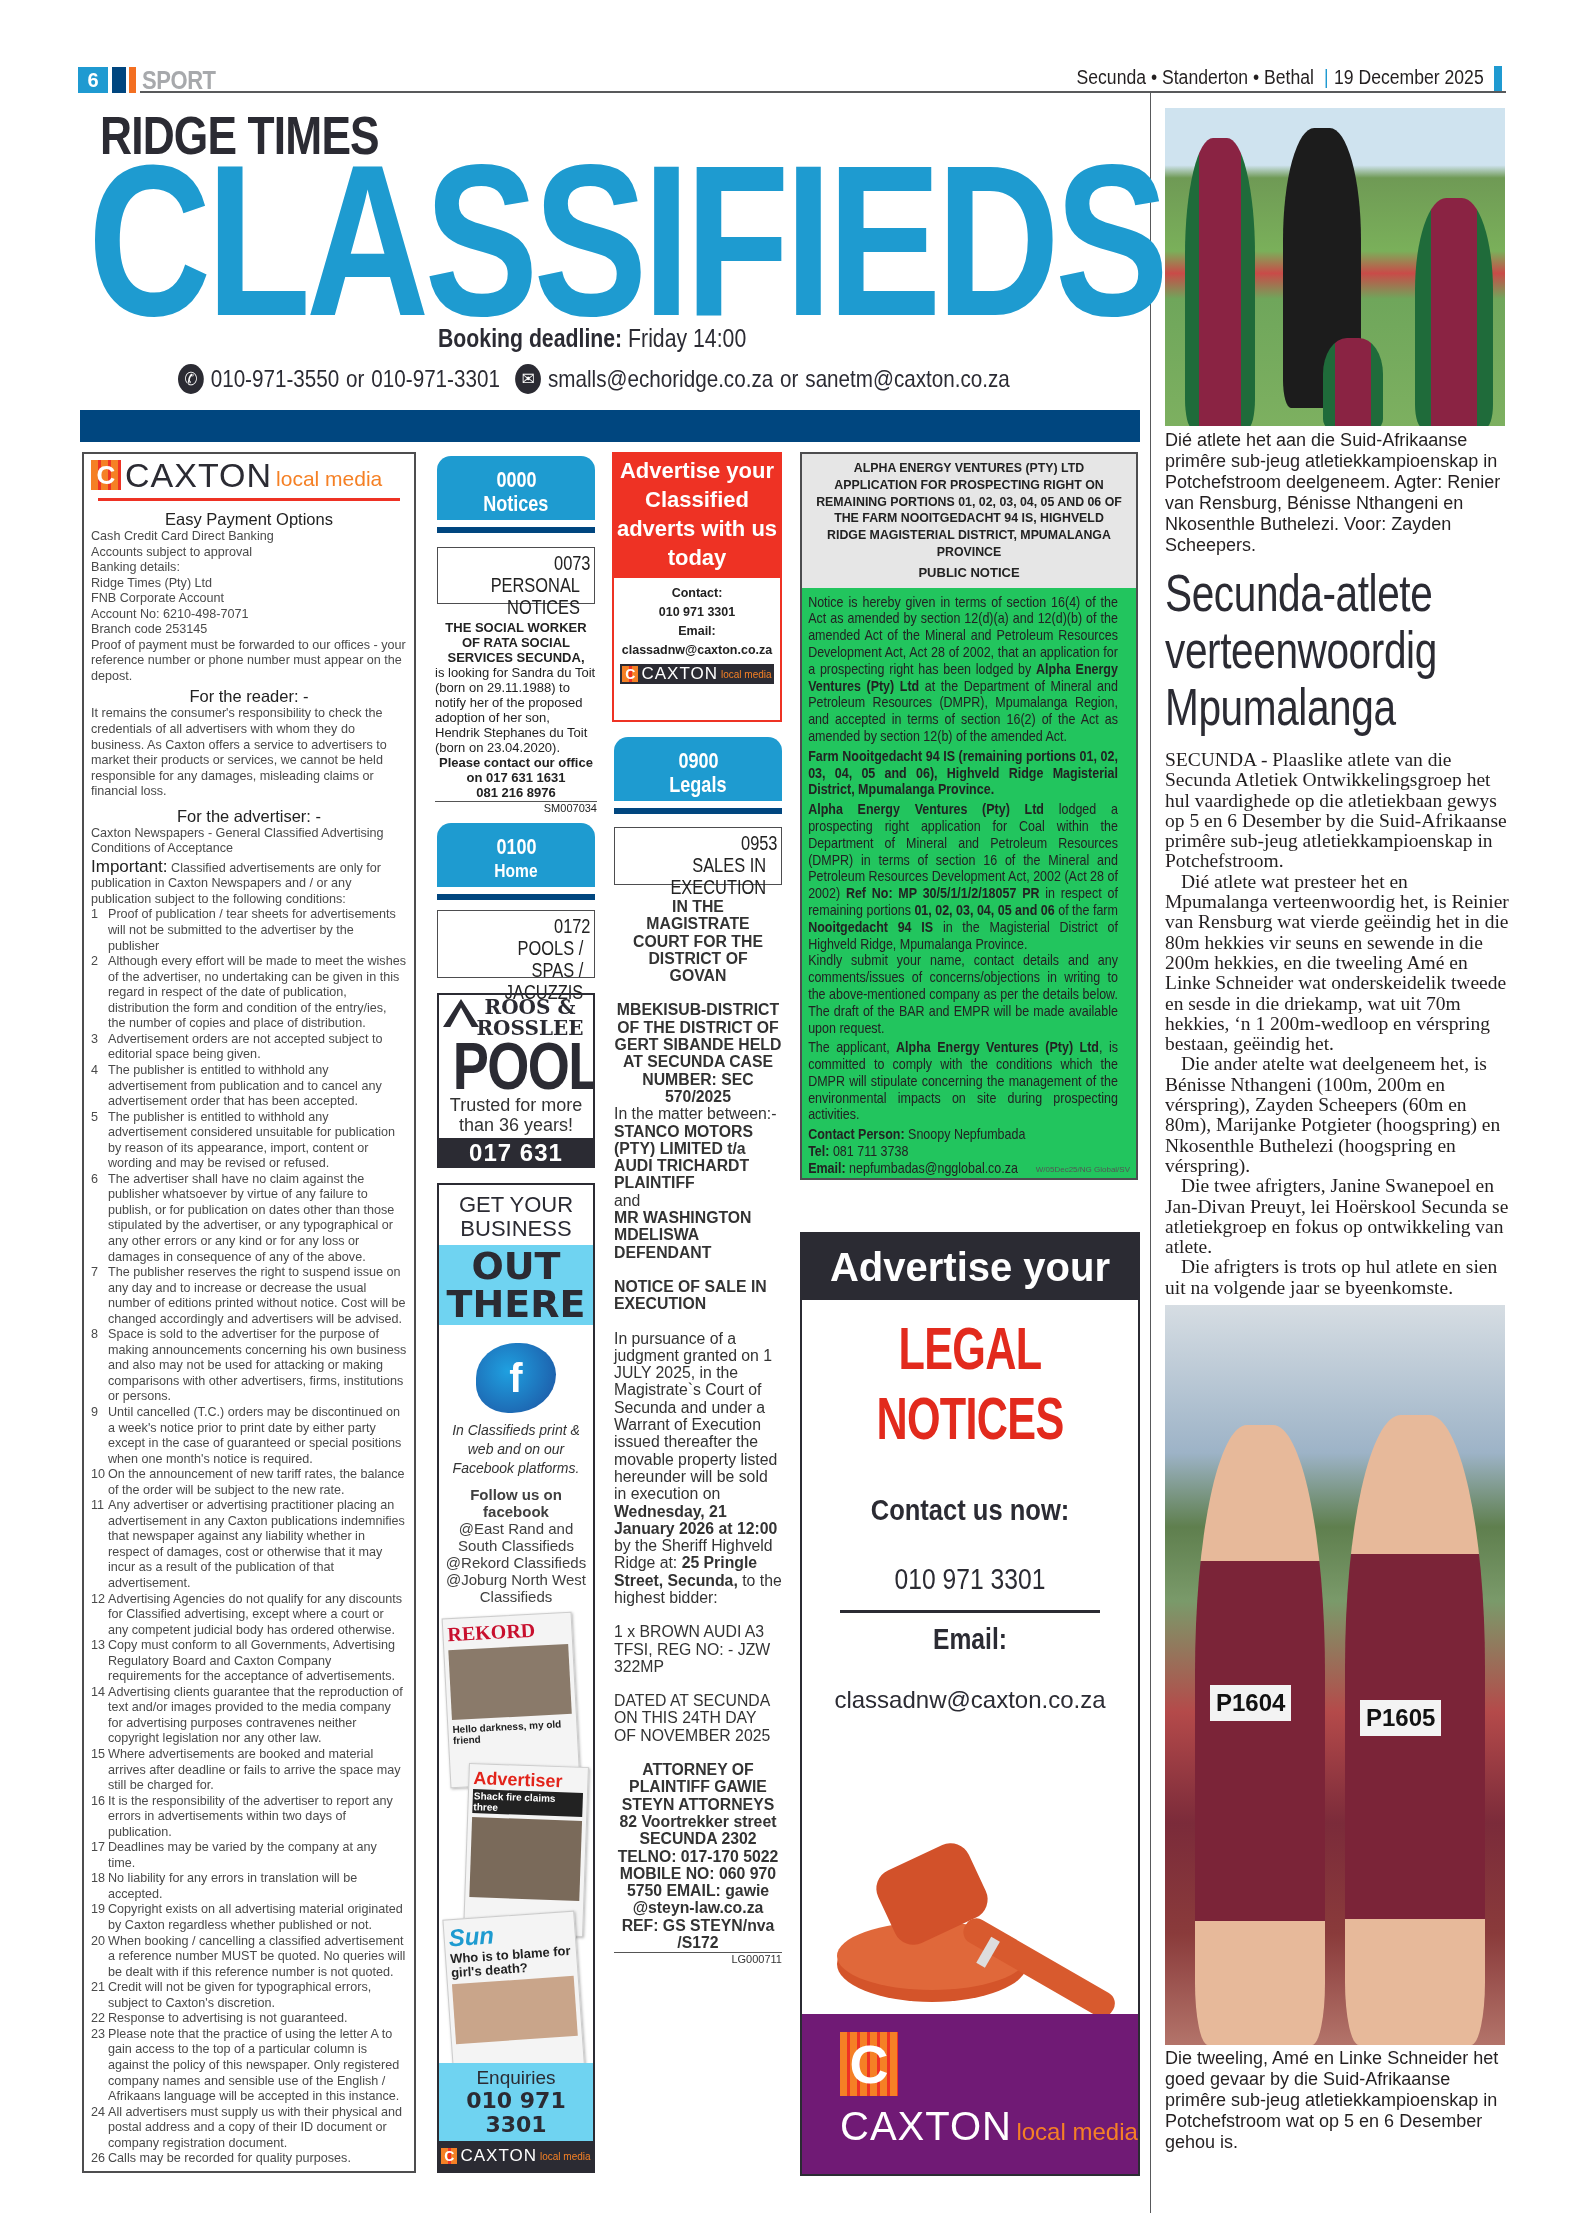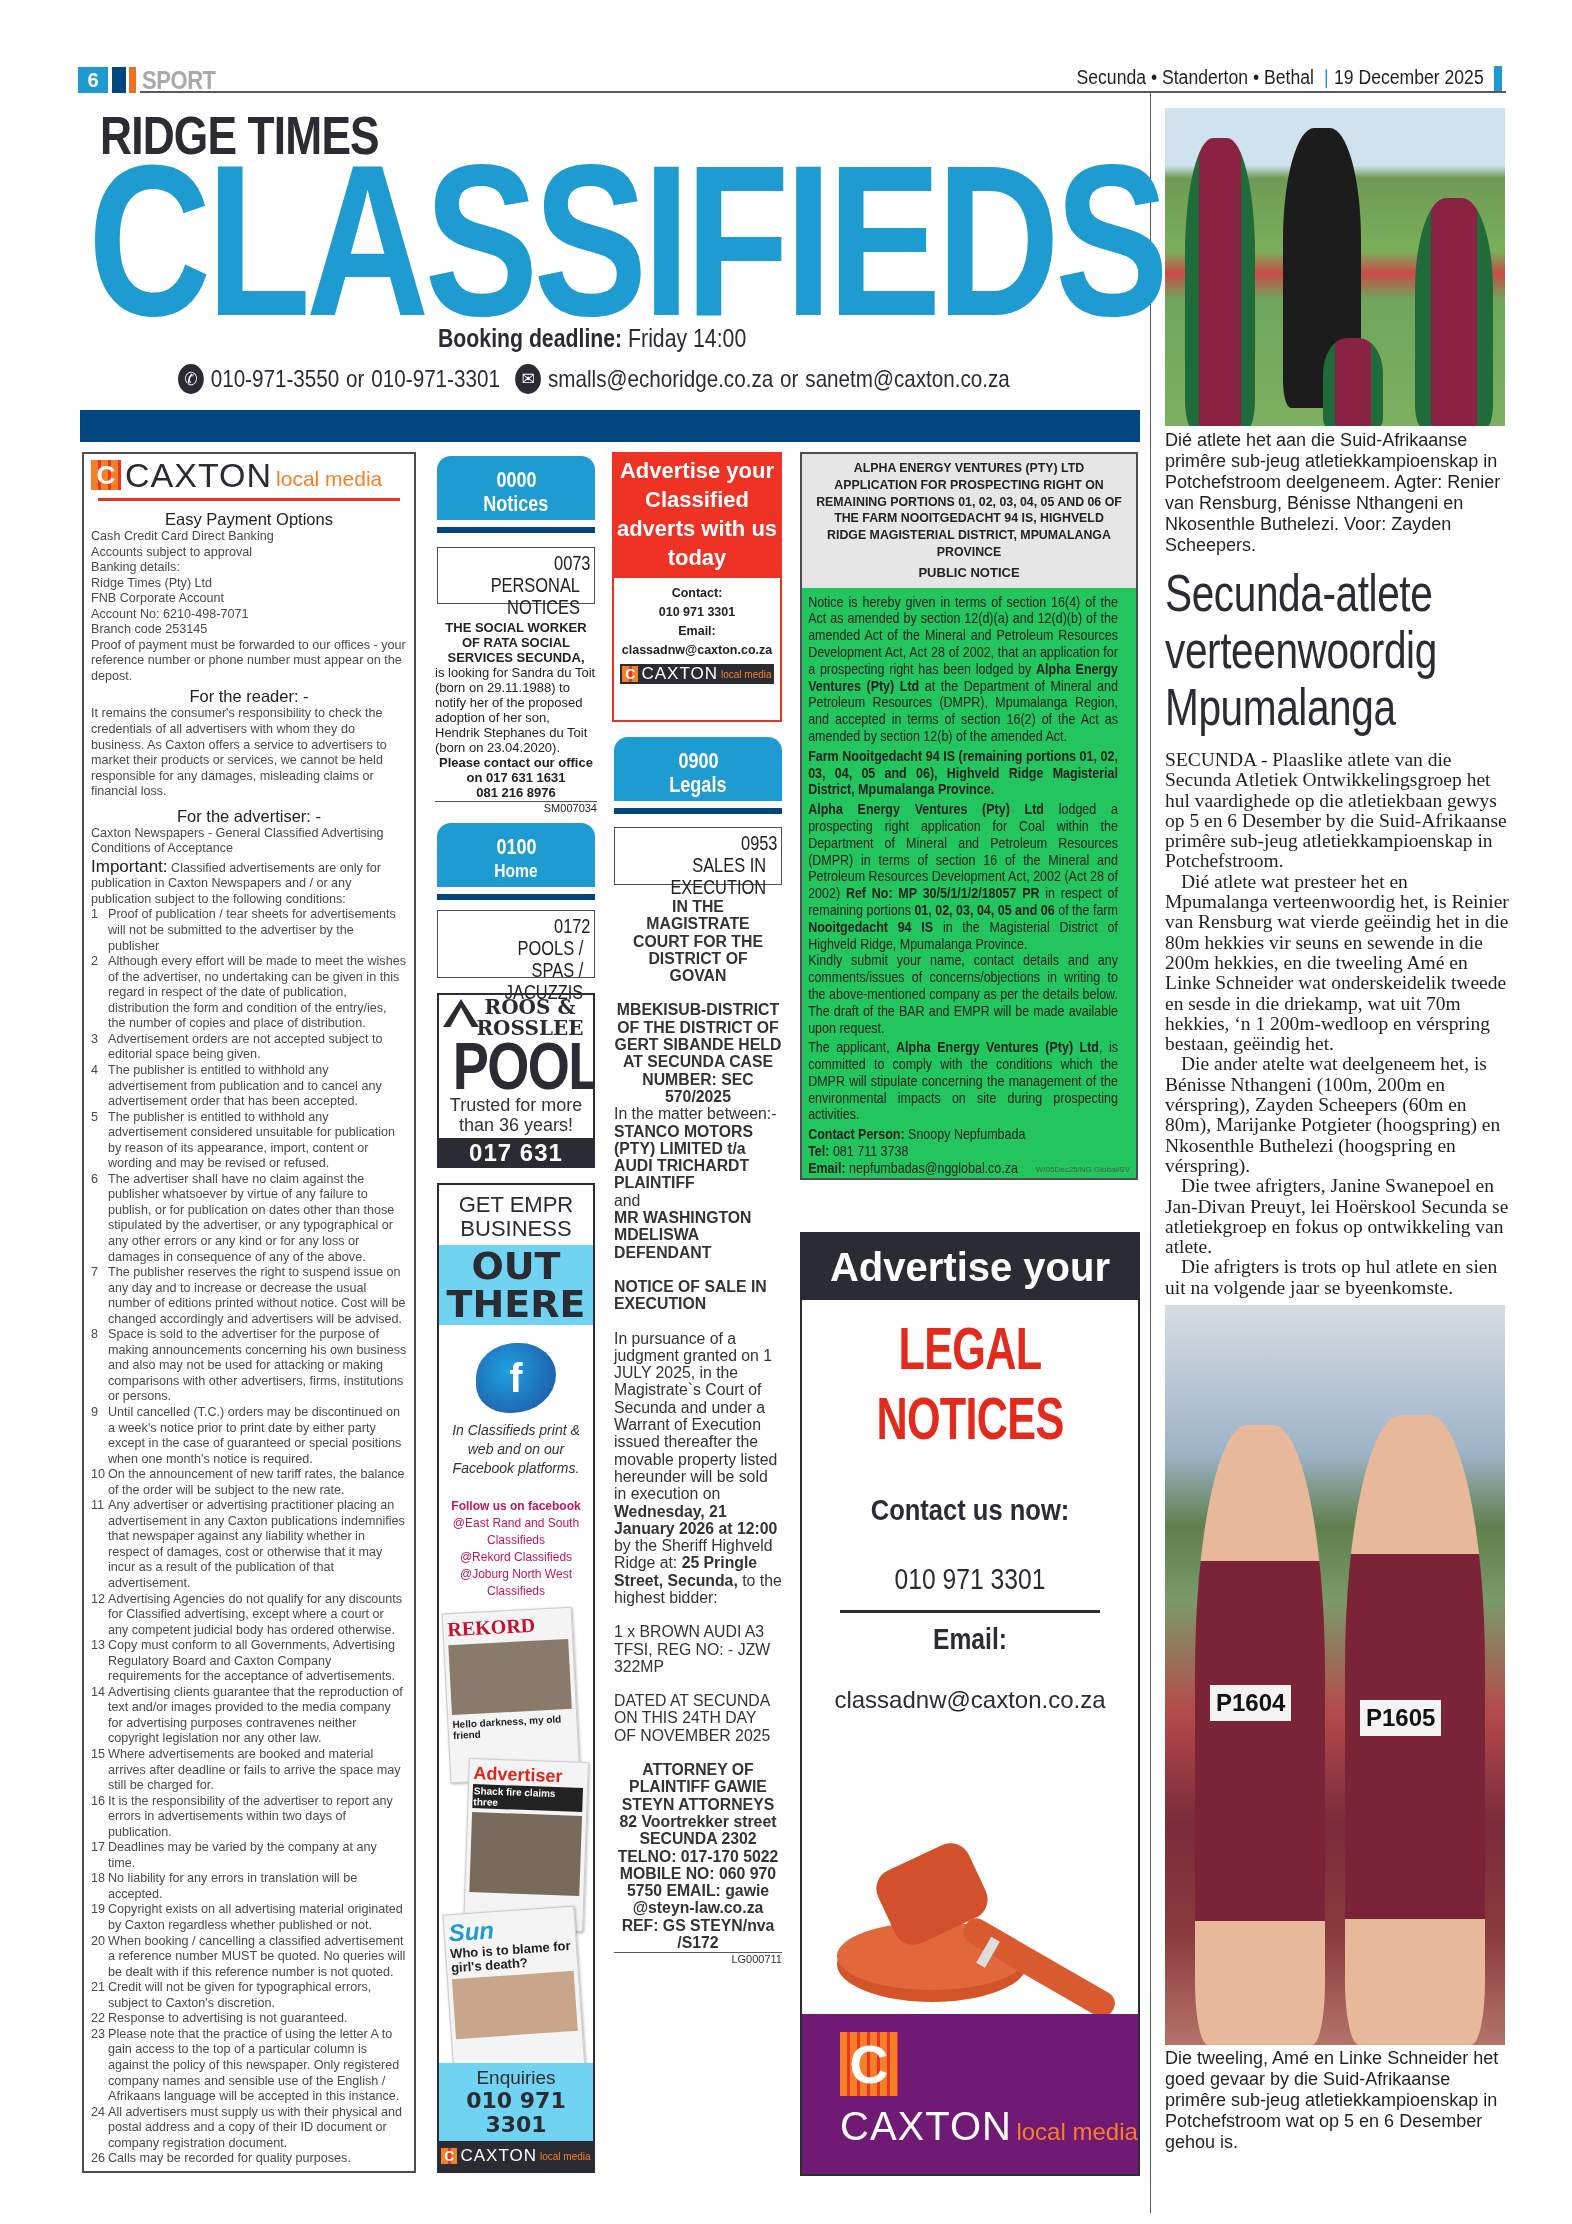--- a/index.html
+++ b/index.html
@@ -64,21 +64,21 @@
 #pools .t1{font-family:"DejaVu Serif",serif;font-weight:bold;font-size:20px;line-height:18px;color:#2b2b33;margin-left:28px;margin-top:3px}
 #pools .big{font-size:66px;font-weight:bold;color:#2b2b33;line-height:58px;transform:scaleX(0.82);letter-spacing:-2px}
 #pools .tr{font-size:18px;line-height:20px;color:#333}
 #pools .ph{background:#2b2b33;color:#fff;font-weight:bold;font-size:24px;line-height:30px;margin-top:3px;letter-spacing:1px}
 #pools .roof{position:absolute;left:4px;top:4px;width:36px;height:28px;background:#2b2b33;clip-path:polygon(0 100%,50% 0,100% 100%,80% 100%,50% 30%,20% 100%)}
 #outthere{left:437px;top:1183px;width:158px;height:990px;border:2px solid #2b2b33;text-align:center}
 #outthere .g{font-size:22px;line-height:24px;color:#2b2b33;margin-top:8px}
 #outthere .band{background:#6fd3f1;color:#2b2b33;font-weight:bold;font-size:38px;line-height:38px;padding:2px 0;margin-top:4px;font-family:"DejaVu Sans",sans-serif}
 #outthere .fb{width:80px;height:70px;margin:18px auto 8px;background:radial-gradient(circle at 40% 40%,#1fa0e0,#1d4f9e);border-radius:50% 45% 55% 40%;color:#fff;font-size:40px;font-weight:bold;line-height:70px}
 #outthere .it{font-style:italic;font-size:14px;line-height:19px;color:#333}
-#outthere .fol{font-size:12px;line-height:17px;color:#be185d;margin-top:20px}
+#outthere .fol{font-size:15px;line-height:17px;color:#404040;margin-top:8px}
 #outthere .fol b{display:block}
 #papers{margin:10px auto 0;width:140px;height:470px;position:relative}
 .paper{position:absolute;background:#f4f4f4;border:1px solid #ccc;box-shadow:1px 1px 3px rgba(0,0,0,.3);font-weight:bold;font-size:12px;padding:4px;text-align:left}
 #outthere .enq{position:absolute;left:0;right:0;bottom:30px;background:#6fd3f1;color:#2b2b33;padding:4px 16px}
 #outthere .enq .l{font-size:19px;line-height:22px}
 #outthere .enq .p{font-size:22px;font-weight:bold;line-height:24px;font-family:"DejaVu Sans",sans-serif}
 #outthere .foot{position:absolute;left:0;right:0;bottom:0;height:30px;background:#2b2b33;display:flex;align-items:center;justify-content:center;gap:3px}
 .mini-logo .cx-mark{width:16px;height:16px}
 .mini-logo .cx-mark:after{font-size:14px;line-height:16px}
 .mini-logo .cx-word{font-size:17px;line-height:16px;color:#fff}
@@ -288,21 +288,21 @@
 <div class="sub-head" id="s0172"><span>0172</span><br><span style="width:120px">POOLS / SPAS / JACUZZIS</span></div>
 <div class="abs" id="pools">
   <div class="roof"></div>
   <div class="t1">ROOS &amp;</div>
   <div class="t1">ROSSLEE</div>
   <div class="big">POOLS</div>
   <div class="tr">Trusted for more than 36 years!</div>
   <div class="ph">017 631 2661</div>
 </div>
 <div class="abs" id="outthere">
-  <div class="g">GET EMPR BUSINESS</div>
+  <div class="g">GET YOUR BUSINESS</div>
   <div class="band">OUT THERE</div>
   <div class="fb">f</div>
   <div class="it">In Classifieds print &amp; web and on our Facebook platforms.</div>
   <div class="fol">
     <b>Follow us on facebook</b>
     <div>@East Rand and South Classifieds</div>
     <div>@Rekord Classifieds</div>
     <div>@Joburg North West Classifieds</div>
   </div>
   <div id="papers">

